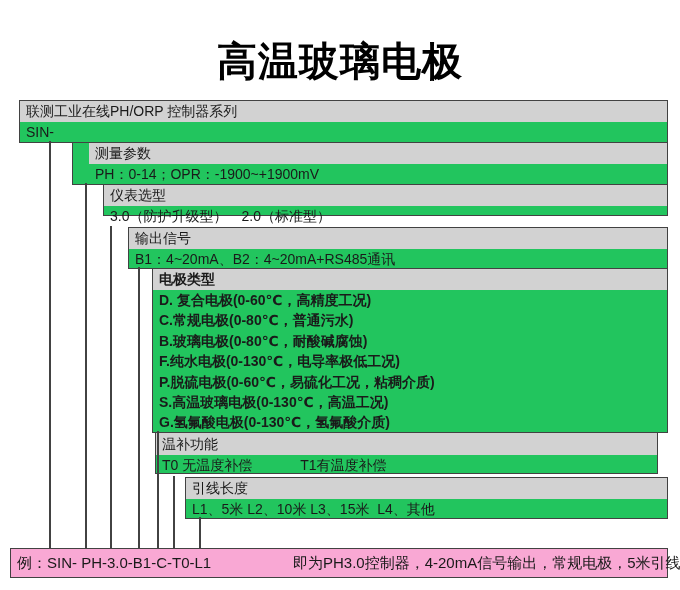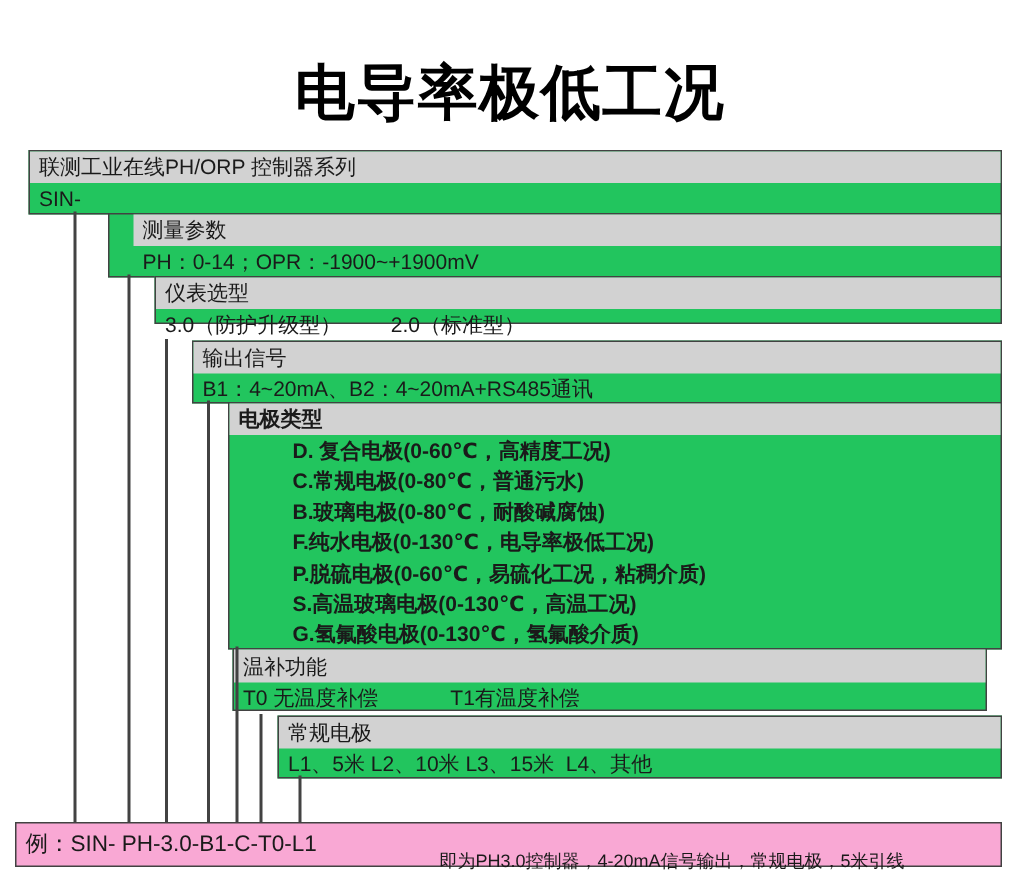--- a/index.html
+++ b/index.html
@@ -19,51 +19,51 @@
     background:#22c55e;border:1.5px solid #424242;
   }
   .hd{
     background:#d2d2d2;height:21px;line-height:21px;
     font-size:14px;padding-left:6px;white-space:nowrap;overflow:hidden;
   }
   .row{
     font-size:14px;line-height:20px;padding-left:6px;
     white-space:pre;overflow:hidden;
   }
-  .opt1{margin-right:33px;}
-  .items{padding-left:6px;margin-left:36px;}
+  .opt1{margin-right:14px;}
+  .items{padding-left:6px;}
   .item{font-size:14px;line-height:20.4px;white-space:pre;}
   .vline{position:absolute;width:1.5px;background:#424242;}
   .example{
     position:absolute;box-sizing:border-box;left:10px;top:548px;
     width:658px;height:30px;background:#f9a8d4;border:1.5px solid #424242;
     font-size:15px;line-height:27px;white-space:pre;
   }
   .ex-left{position:absolute;left:6px;top:0;}
-  .ex-meaning{position:absolute;left:282px;top:12px;font-size:12px;}
+  .ex-meaning{position:absolute;left:282px;top:0;font-size:15px;}
   
   #box-series  {left:19px; top:100px;width:649px;height:43px;}
   #box-measure {left:72px; top:142px;width:596px;height:43px;padding-left:16px;}
   #box-model   {left:103px;top:184px;width:565px;height:32px;}
   #box-output  {left:128px;top:227px;width:540px;height:42px;}
   #box-electrode{left:152px;top:268px;width:516px;height:165px;font-weight:bold;}
   #box-temp    {left:155px;top:432px;width:503px;height:42px;}
   #box-lead    {left:185px;top:477px;width:483px;height:42px;}
   #vl-1{left:49px; top:141px;height:407px;}
   #vl-2{left:85px; top:183px;height:365px;}
   #vl-3{left:110px;top:226px;height:322px;}
   #vl-4{left:138px;top:267px;height:281px;}
   #vl-5{left:157px;top:431px;height:117px;}
   #vl-6{left:173px;top:476px;height:72px;}
   #vl-7{left:199px;top:517px;height:31px;}
 </style>
 </head>
 <body>
 
-<div class="title">电导率极低工况</div>
+<div class="title">高温玻璃电极</div>
 
 <div class="box" id="box-series">
   <div class="hd">联测工业在线PH/ORP 控制器系列</div>
   <div class="row">SIN-</div>
 </div>
 
 <div class="box" id="box-measure">
   <div class="hd">测量参数</div>
   <div class="row">PH：0-14；OPR：-1900~+1900mV</div>
 </div>
@@ -90,21 +90,21 @@
     <div class="item">G.氢氟酸电极(0-130℃，氢氟酸介质)</div>
   </div>
 </div>
 
 <div class="box" id="box-temp">
   <div class="hd" style="height:22px;line-height:22px;">温补功能</div>
   <div class="row" style="line-height:21px;"><span style="margin-right:48px;">T0 无温度补偿</span><span>T1有温度补偿</span></div>
 </div>
 
 <div class="box" id="box-lead">
-  <div class="hd">常规电极</div>
+  <div class="hd">引线长度</div>
   <div class="row">L1、5米 L2、10米 L3、15米  L4、其他</div>
 </div>
 
 <div class="vline" id="vl-1"></div>
 <div class="vline" id="vl-2"></div>
 <div class="vline" id="vl-3"></div>
 <div class="vline" id="vl-4"></div>
 <div class="vline" id="vl-5"></div>
 <div class="vline" id="vl-6"></div>
 <div class="vline" id="vl-7"></div>

